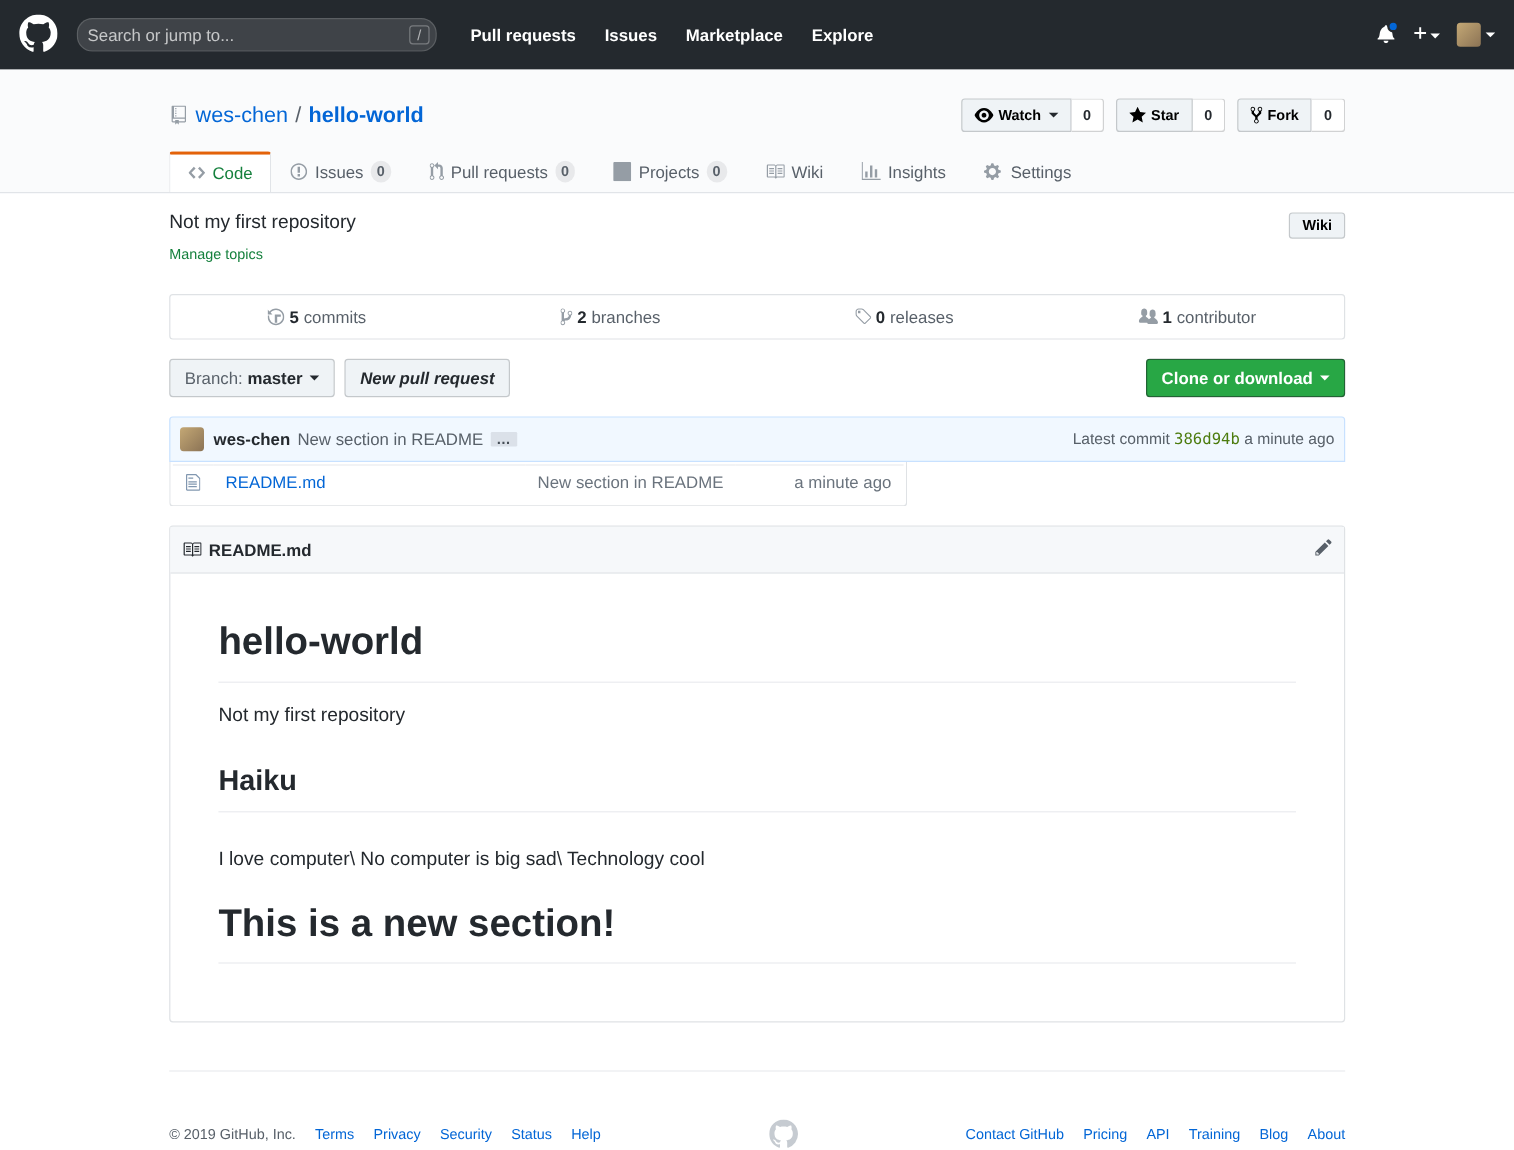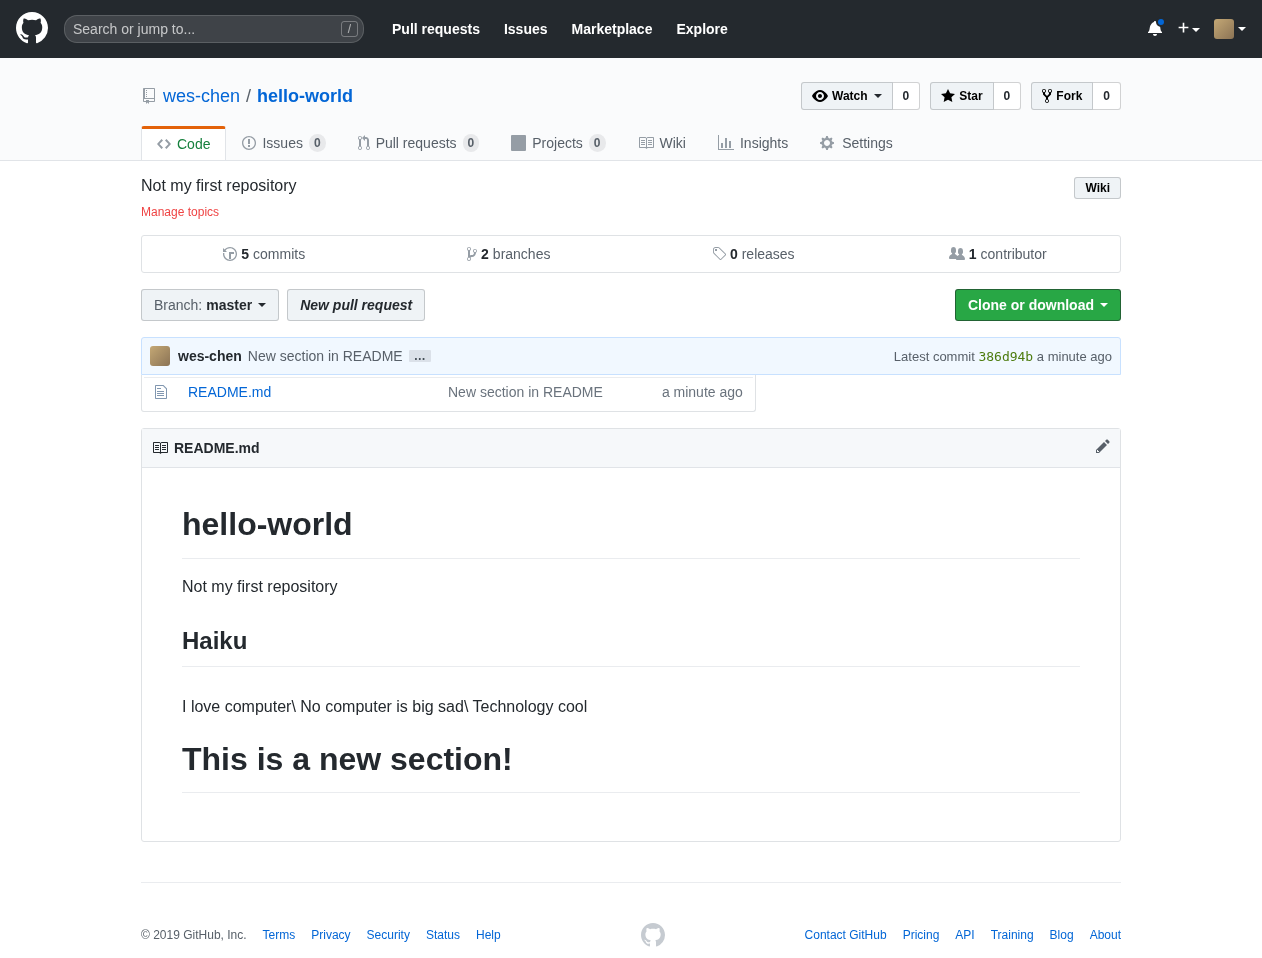--- a/index.html
+++ b/index.html
@@ -42,21 +42,21 @@
 .reponav-item { padding:7px 15px 8px; border:1px solid transparent; border-bottom:0; color:#586069; display:flex; align-items:center; gap:6px; font-size:14px; cursor:pointer; }
 .reponav-item.selected { background:#fff; border-color:#e36209 #e1e4e8 transparent; border-top-width:3px; border-radius:3px 3px 0 0; color:#15803d;text-align:center; }
 .reponav-item svg { fill:#959da5; }
 .counter { background:rgba(27,31,35,0.08); border-radius:20px; padding:2px 5px; font-size:12px; font-weight:600; color:#586069; }
 
 
 .repo-content { padding:16px 0 40px; }
 .repo-desc-row { display:flex; align-items:flex-start; margin-bottom:4px; }
 .repo-desc { font-size:16px; color:#24292e; }
 .btn-edit { border:1px solid rgba(27,31,35,0.2); background:#eff3f6; border-radius:3px; padding:3px 10px; font-size:12px; font-weight:600; margin-left:auto; cursor:pointer; }
-.manage-topics { color:#ef4444; font-size:12px; margin-bottom:16px; display:inline-block; }
+.manage-topics { color:#15803d; font-size:12px; margin-bottom:26px; display:inline-block; }
 
 .overall-summary { border:1px solid #dfe2e5; border-radius:3px; display:flex; margin-bottom:16px; }
 .overall-summary > li { flex:1; list-style:none; text-align:center; padding:10px 0; }
 .overall-summary a { color:#586069; display:flex; align-items:center; justify-content:center; gap:4px; }
 .overall-summary .num { font-weight:600; color:#24292e; }
 .overall-summary svg { fill:#959da5; }
 
 .file-nav { display:flex; align-items:flex-end; margin-bottom:16px; }
 .btn { height:32px; padding:6px 12px; border:1px solid rgba(27,31,35,0.2); border-radius:3px; background:#eff3f6; font-size:14px; font-weight:600; color:#24292e; display:inline-flex; align-items:center; cursor:pointer; }
 .btn-branch { font-weight:400; gap:4px; }

